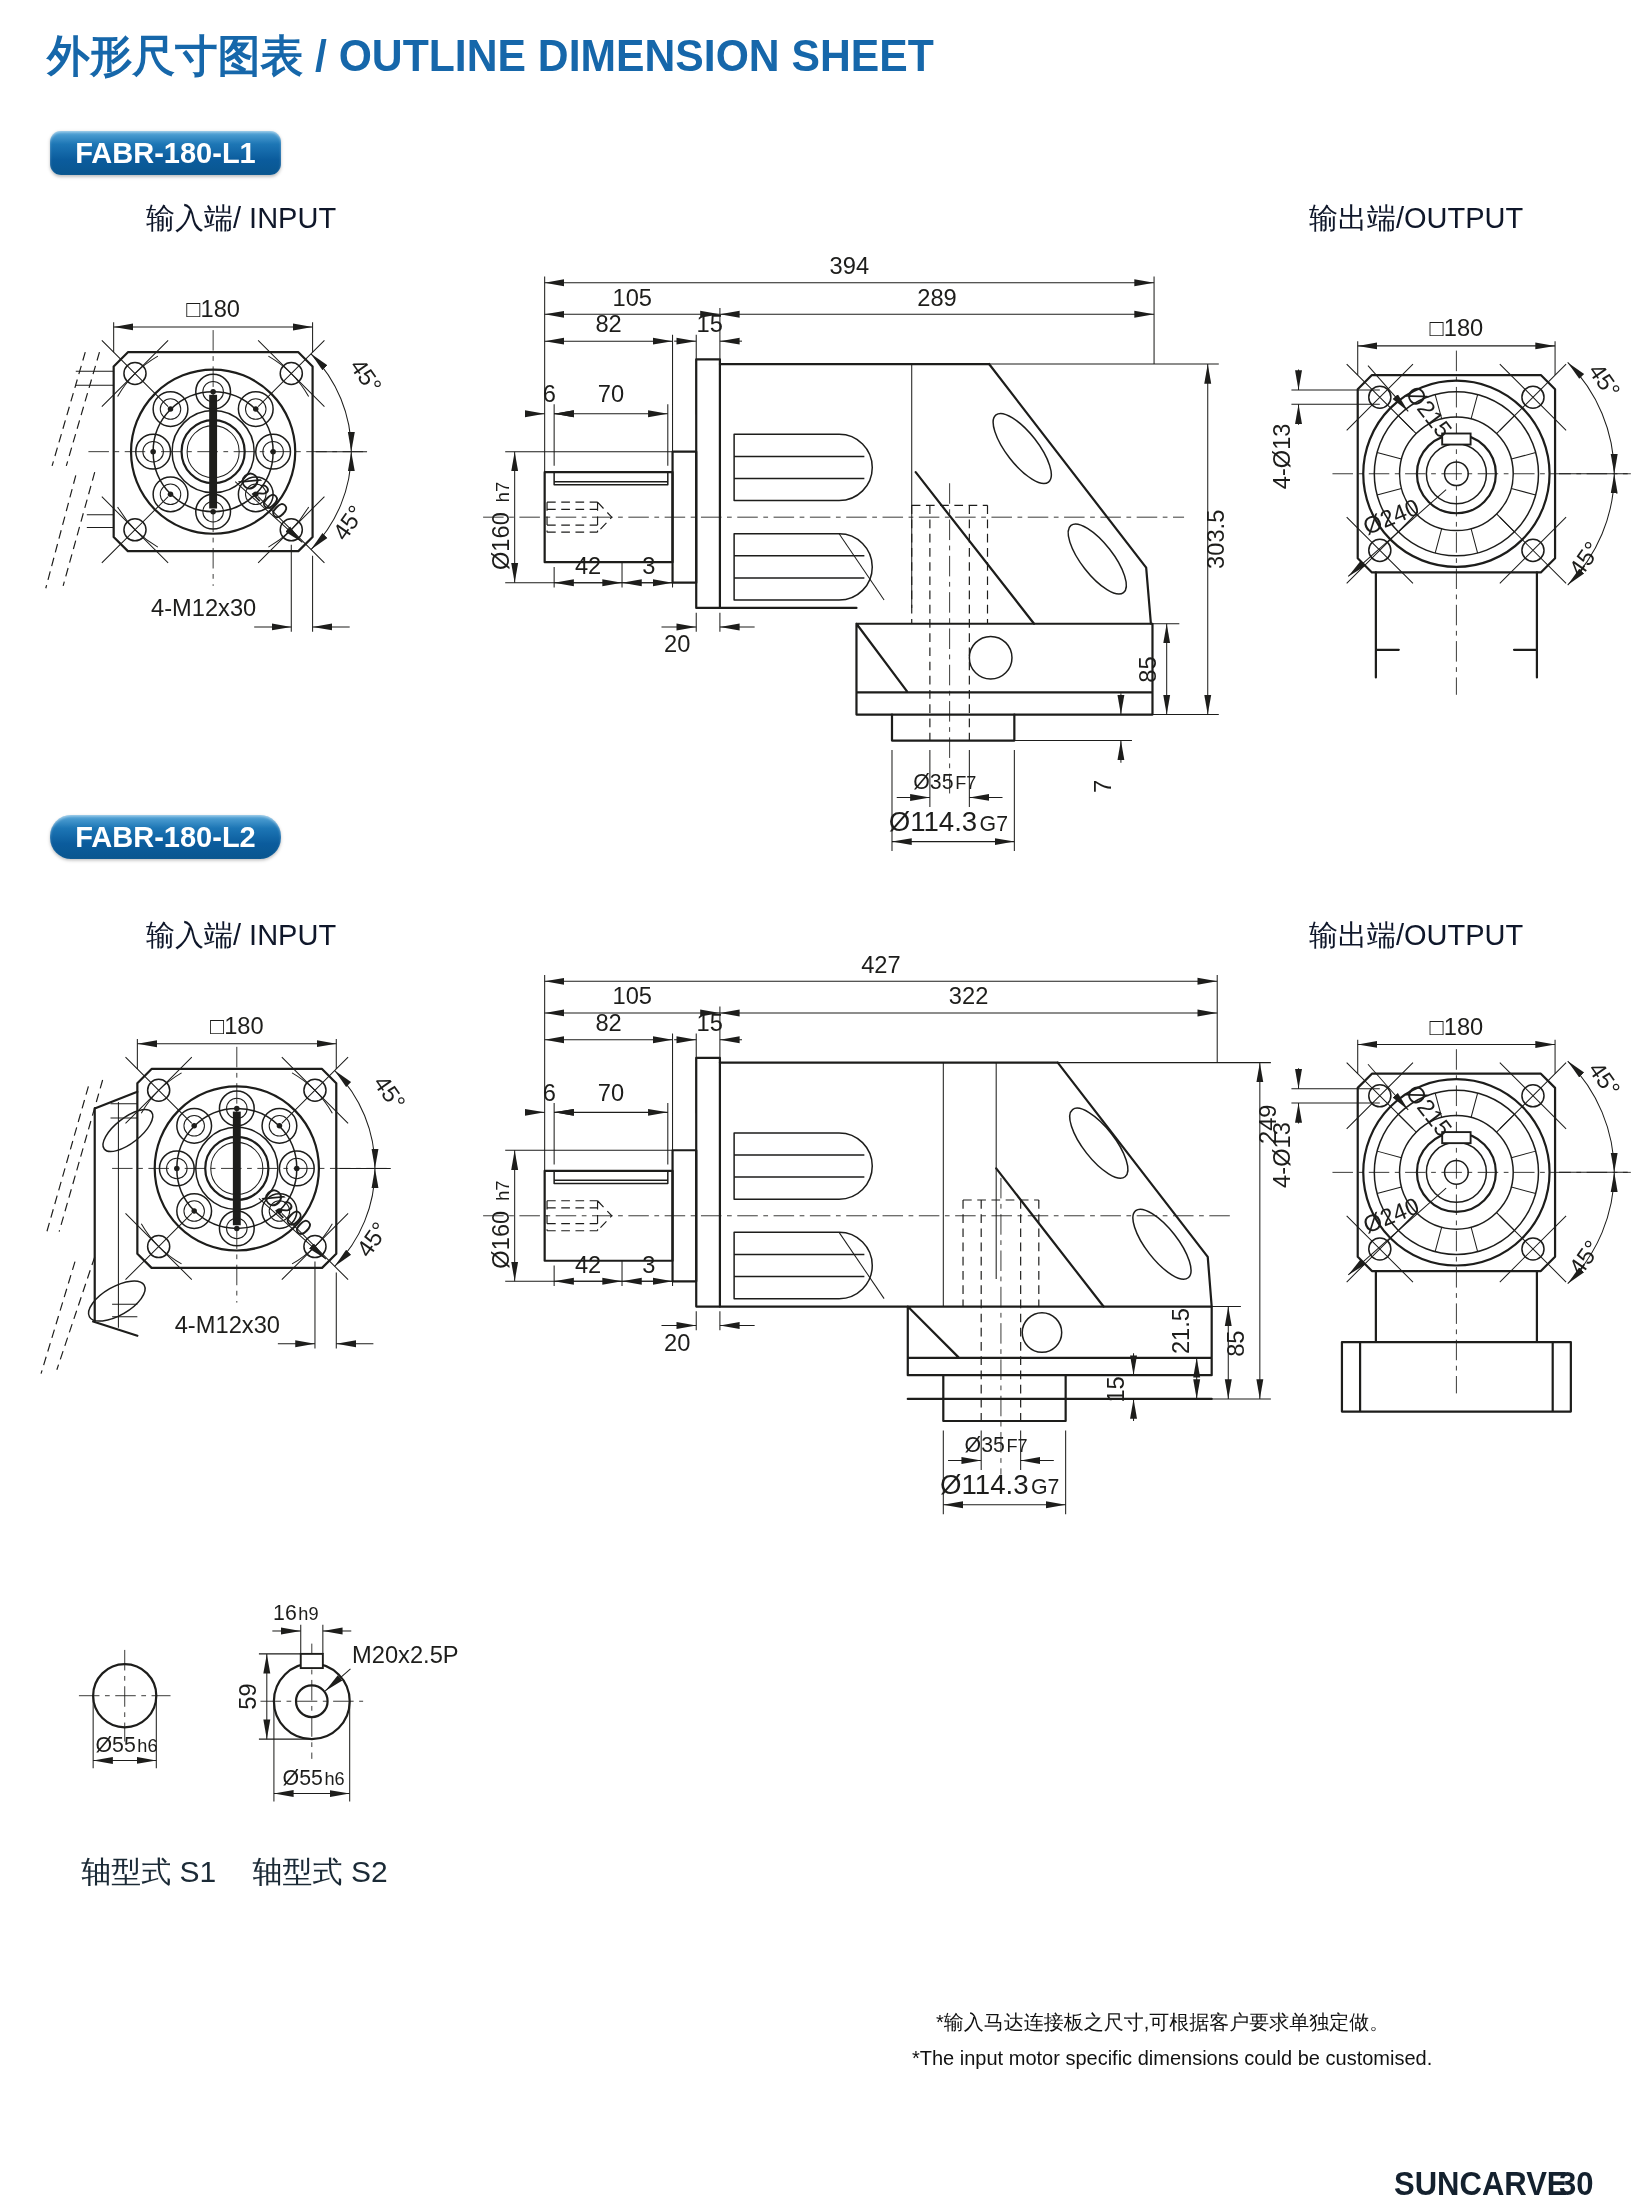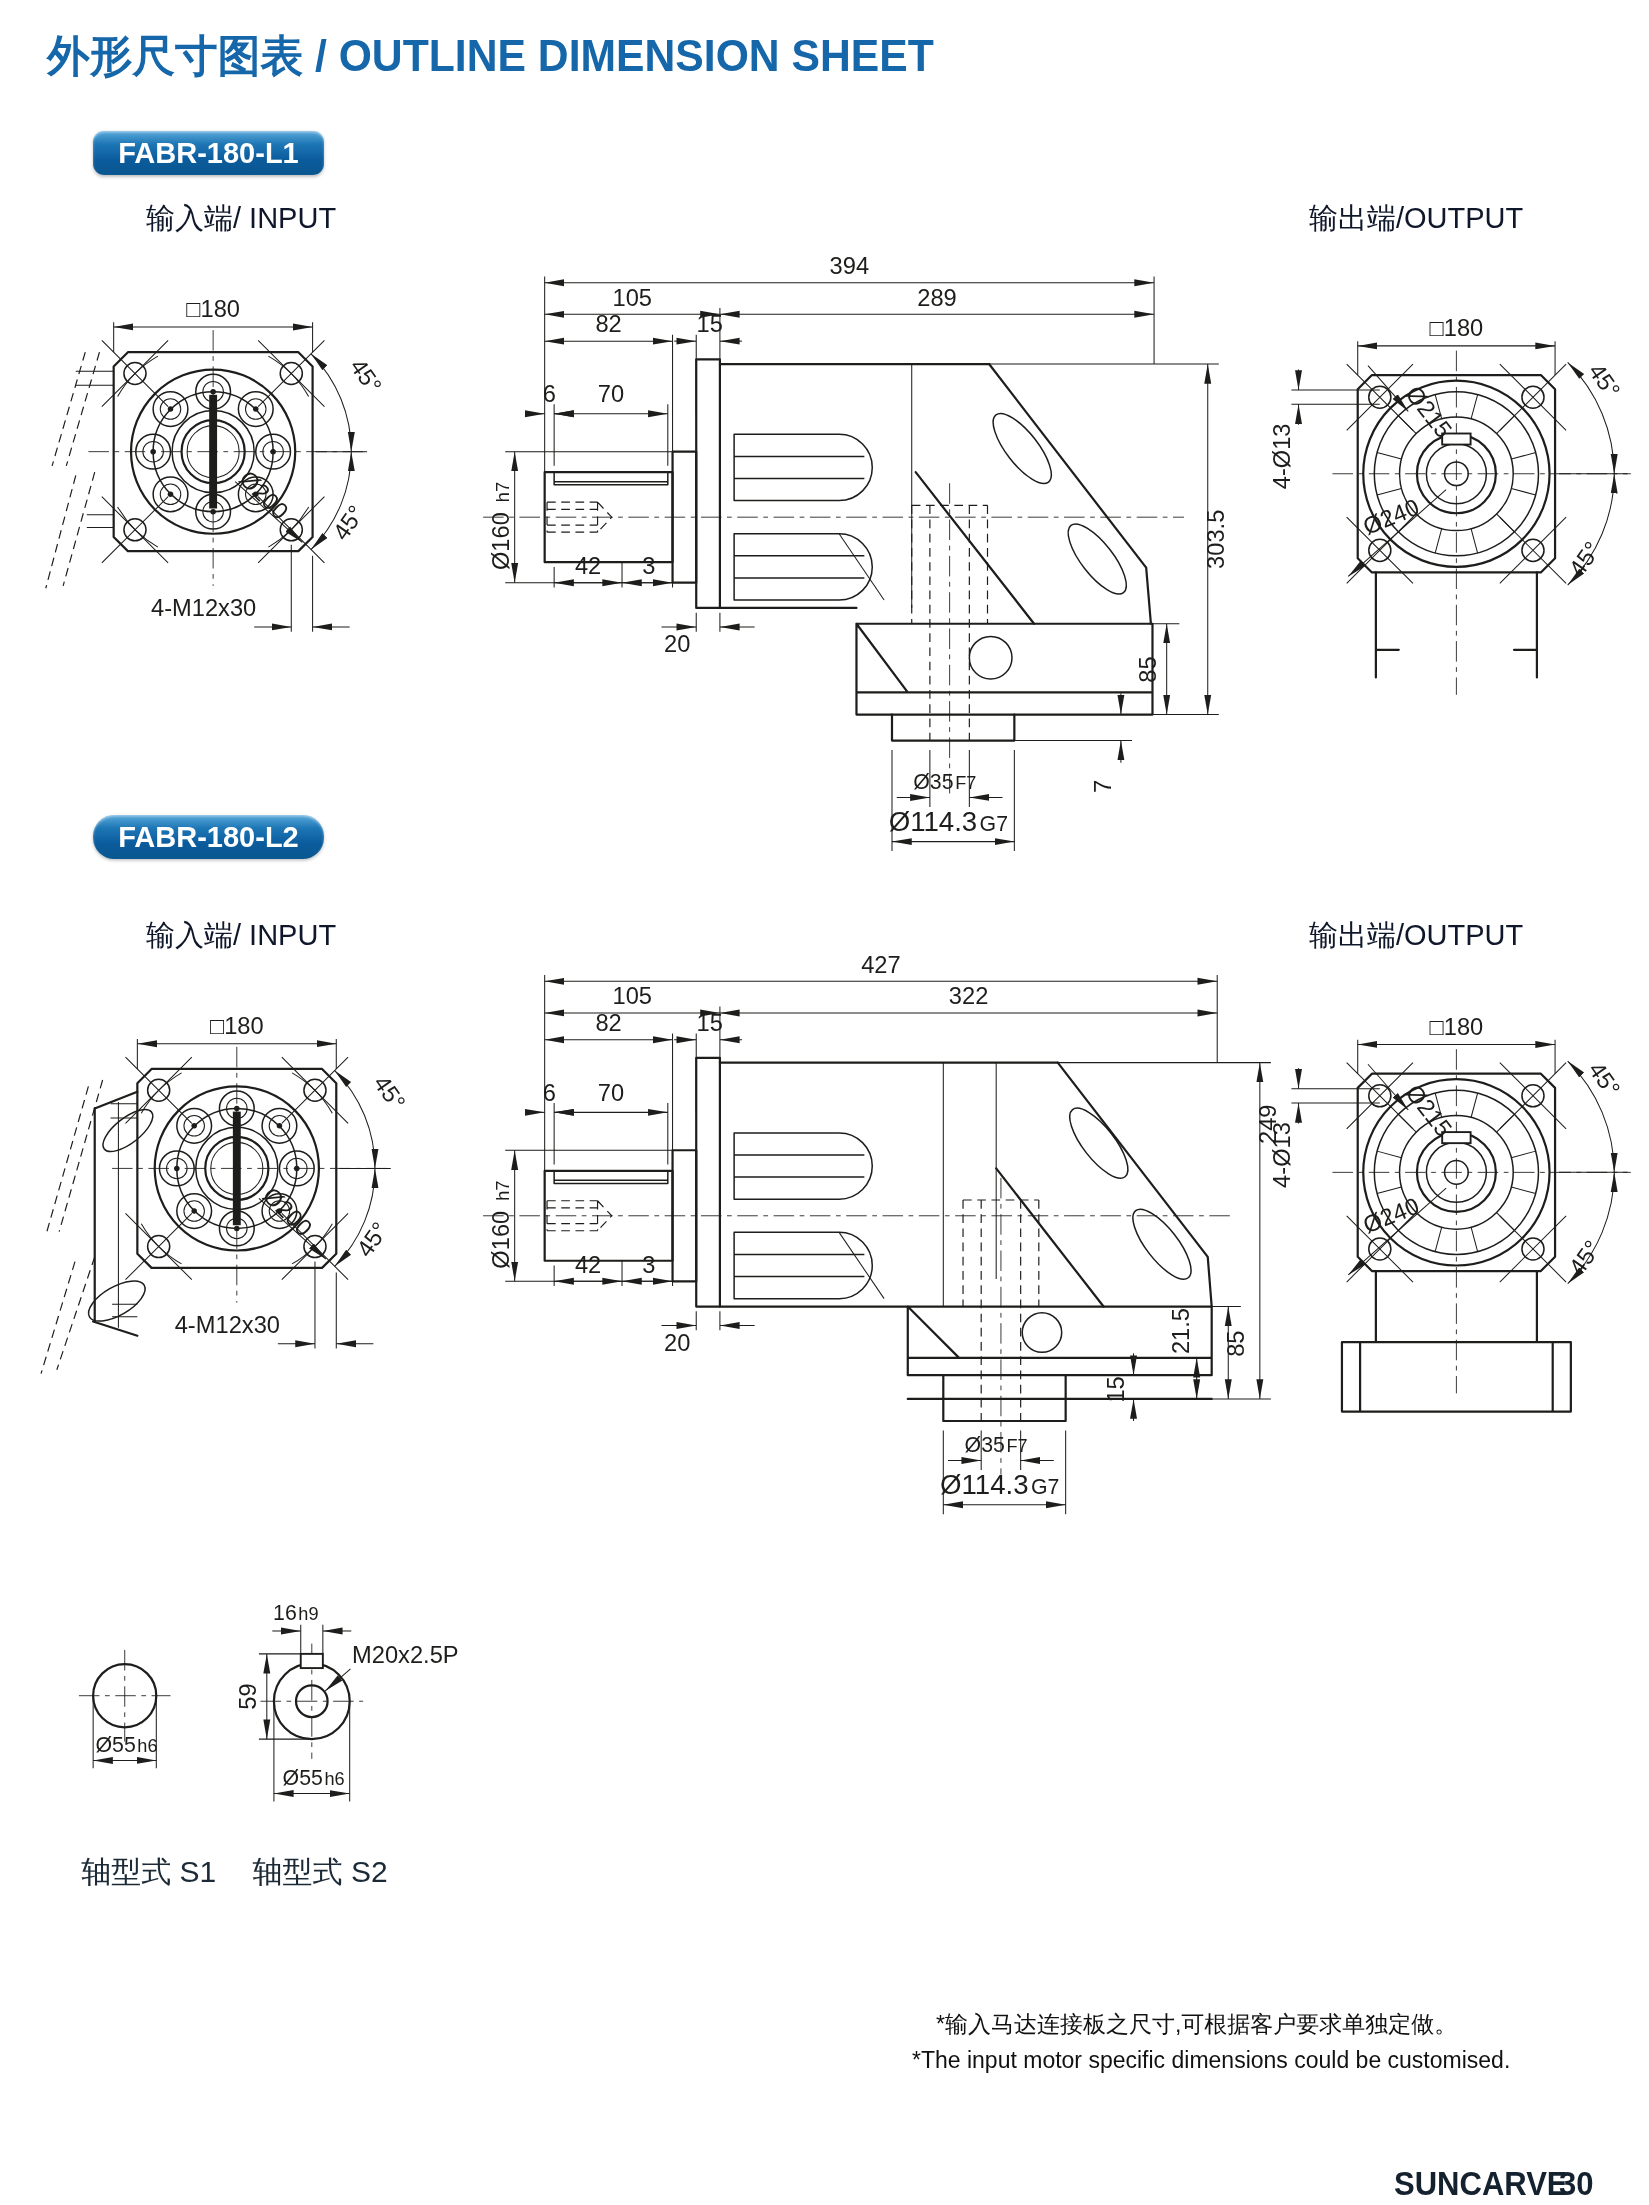--- a/index.html
+++ b/index.html
@@ -4,26 +4,26 @@
 <style>
   html,body{margin:0;padding:0;background:#ffffff;}
   .page{position:relative;width:1649px;height:2205px;background:#fff;overflow:hidden;
         font-family:"Liberation Sans",sans-serif;}
   .title{position:absolute;left:47px;top:27px;font-size:44px;font-weight:800;color:#1667aa;
          white-space:nowrap;letter-spacing:0px;transform:scaleX(.97);transform-origin:left;}
   .badge{position:absolute;height:44px;border-radius:11px;box-sizing:border-box;
          background:linear-gradient(180deg,#5aa9da 0%,#1d76b5 30%,#0b5c9d 65%,#09568f 100%);
          color:#fff;display:flex;align-items:center;justify-content:center;
          font-size:29px;font-weight:700;box-shadow:inset 0 1.6px 2.4px rgba(255,255,255,.45),0 1.6px 3.2px rgba(0,0,0,.25);
-         padding:0 16px;white-space:nowrap;margin-left:43px;}
+         padding:0 16px;white-space:nowrap;}
   .b1{left:50px;top:131px;width:231px;}
   .b2{left:50px;top:815px;width:231px;border-radius:21px;}
   .b3{left:50px;top:1533px;width:411px;}
   .viewlabel{position:absolute;font-size:29px;color:#0f172a;white-space:nowrap;}
-  .note{position:absolute;font-size:23px;color:#111;white-space:nowrap;}
+  .note{position:absolute;font-size:20px;color:#111;white-space:nowrap;}
   .brand{position:absolute;font-size:33px;font-weight:700;color:#14212e;white-space:nowrap;
          transform:scaleX(.94);transform-origin:left;}
   svg{position:absolute;left:0;top:0;}
   .ol{fill:none;stroke:#1d1d1b;stroke-width:2.8;stroke-linejoin:round;stroke-linecap:round;}
   .md{fill:none;stroke:#1d1d1b;stroke-width:1.9;stroke-linejoin:round;}
   .tn{fill:none;stroke:#1d1d1b;stroke-width:1.3;}
   .dim{fill:none;stroke:#1d1d1b;stroke-width:1.3;}
   .cl{fill:none;stroke:#1d1d1b;stroke-width:1.1;stroke-dasharray:26 7 6 7;}
   .hid{fill:none;stroke:#1d1d1b;stroke-width:1.5;stroke-dasharray:11 7;}
   .wfill{fill:#fff;stroke:#1d1d1b;stroke-width:2.4;}

